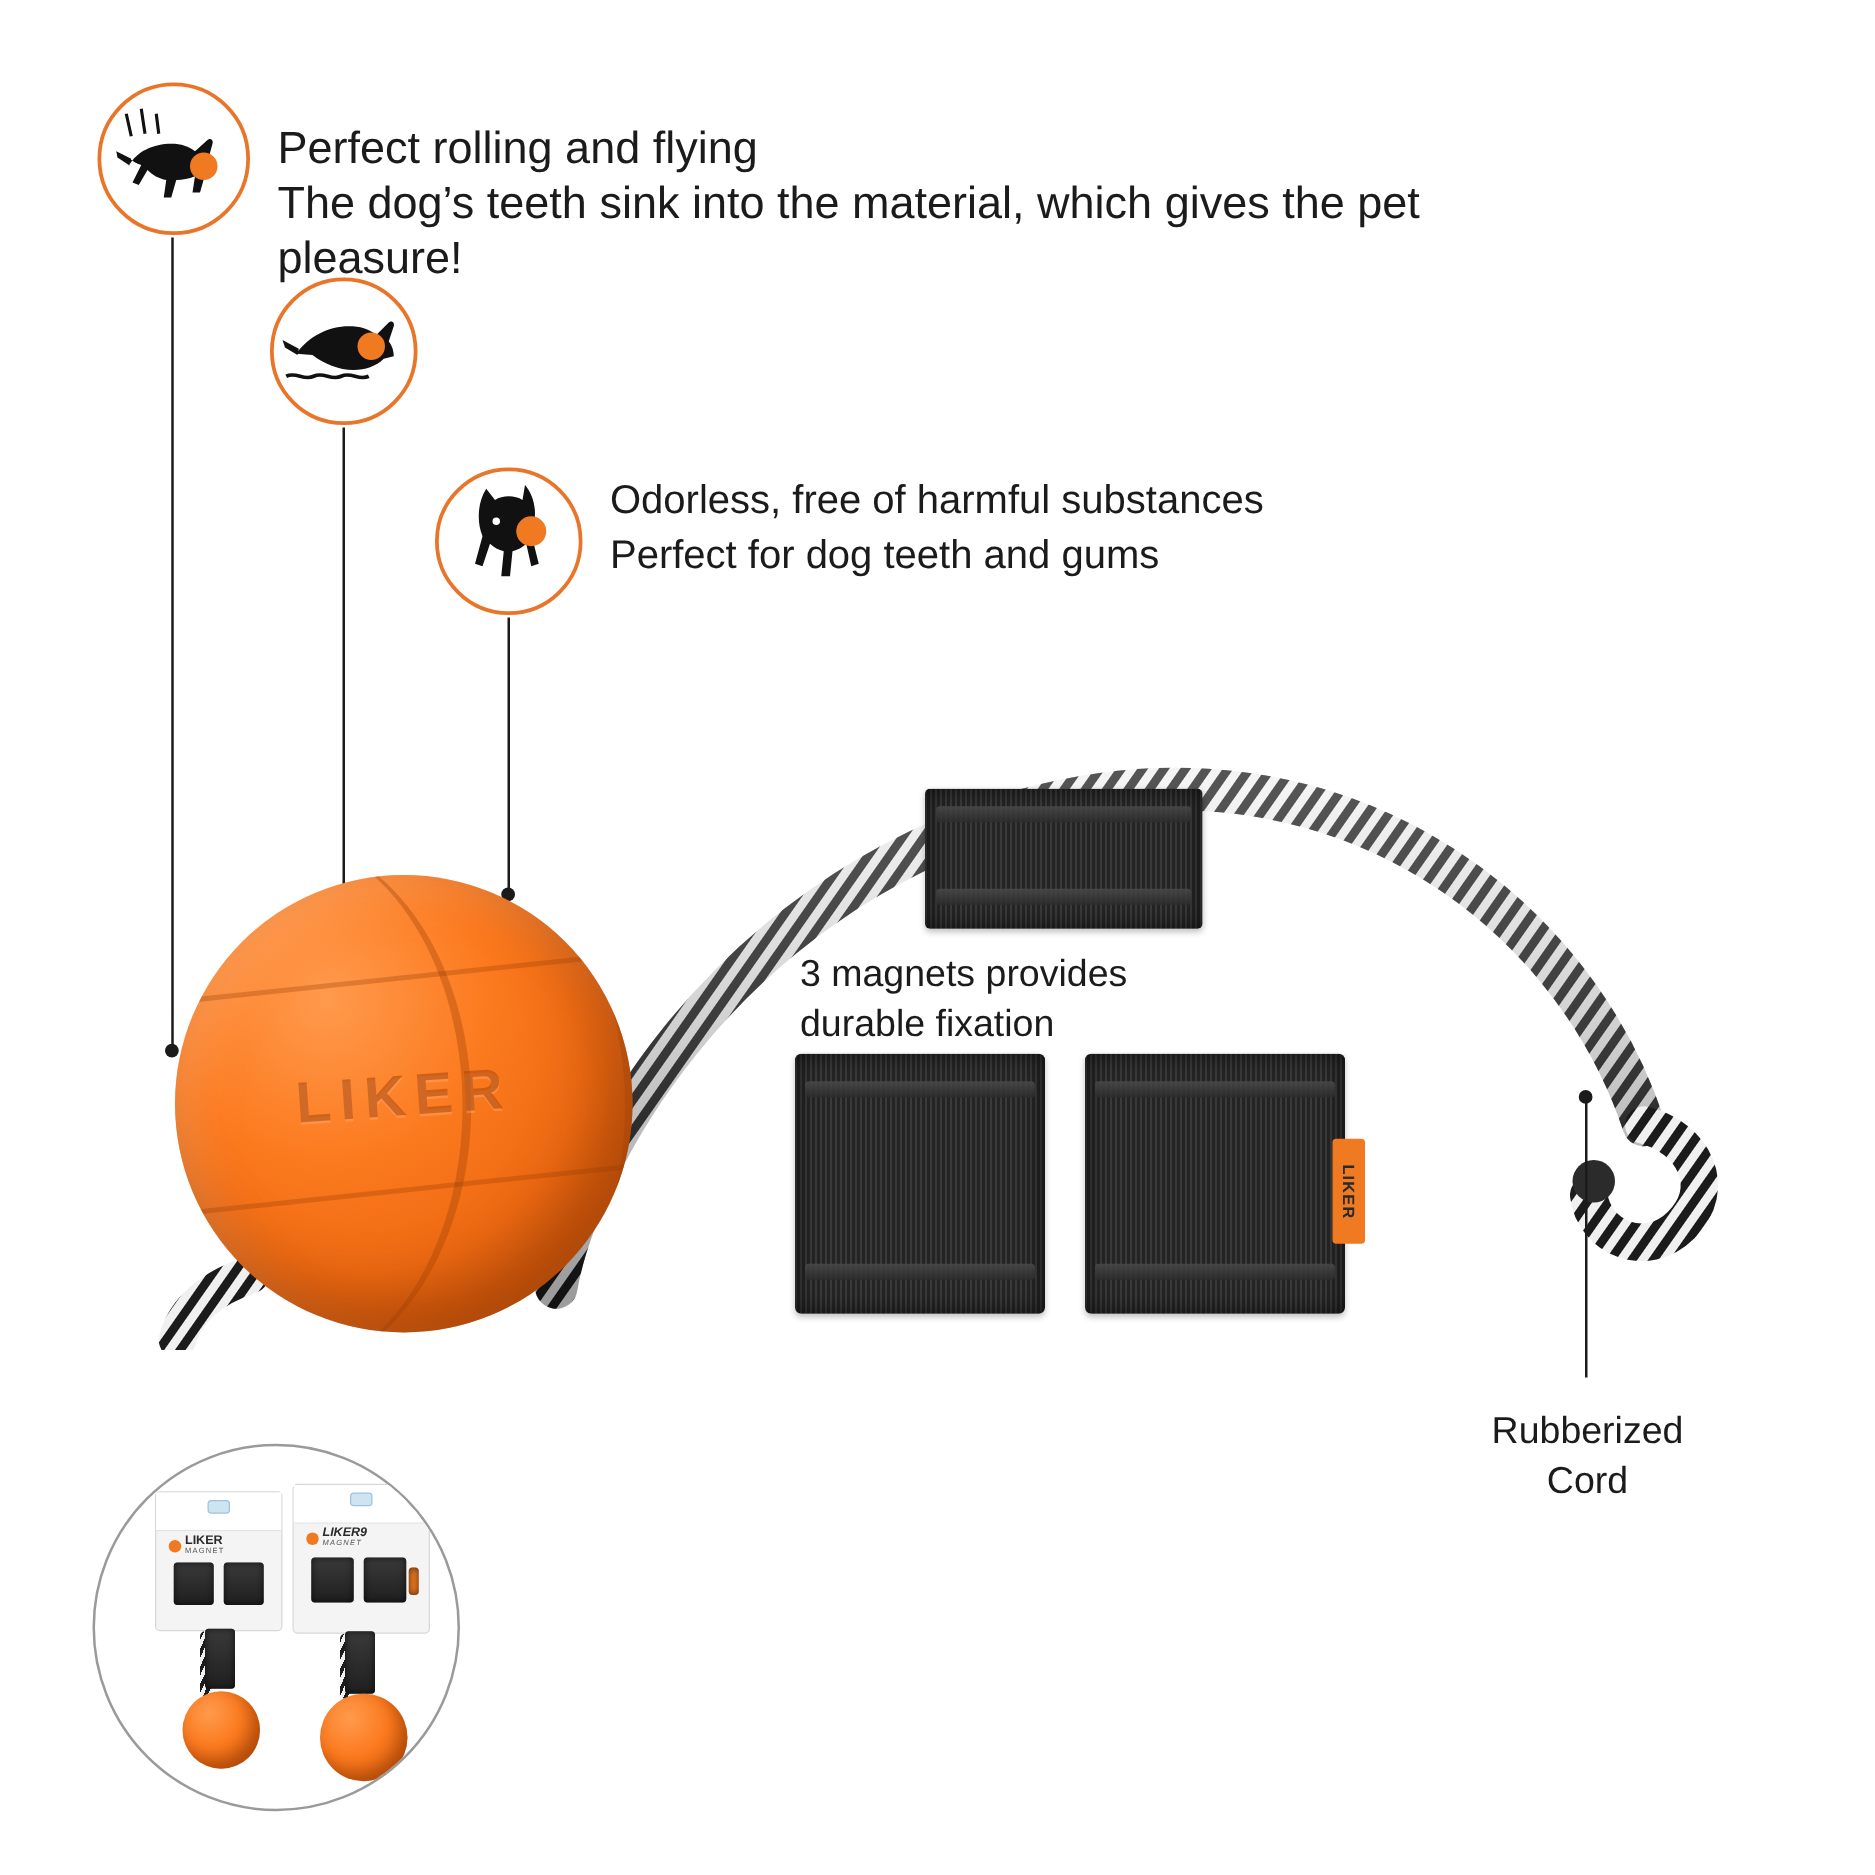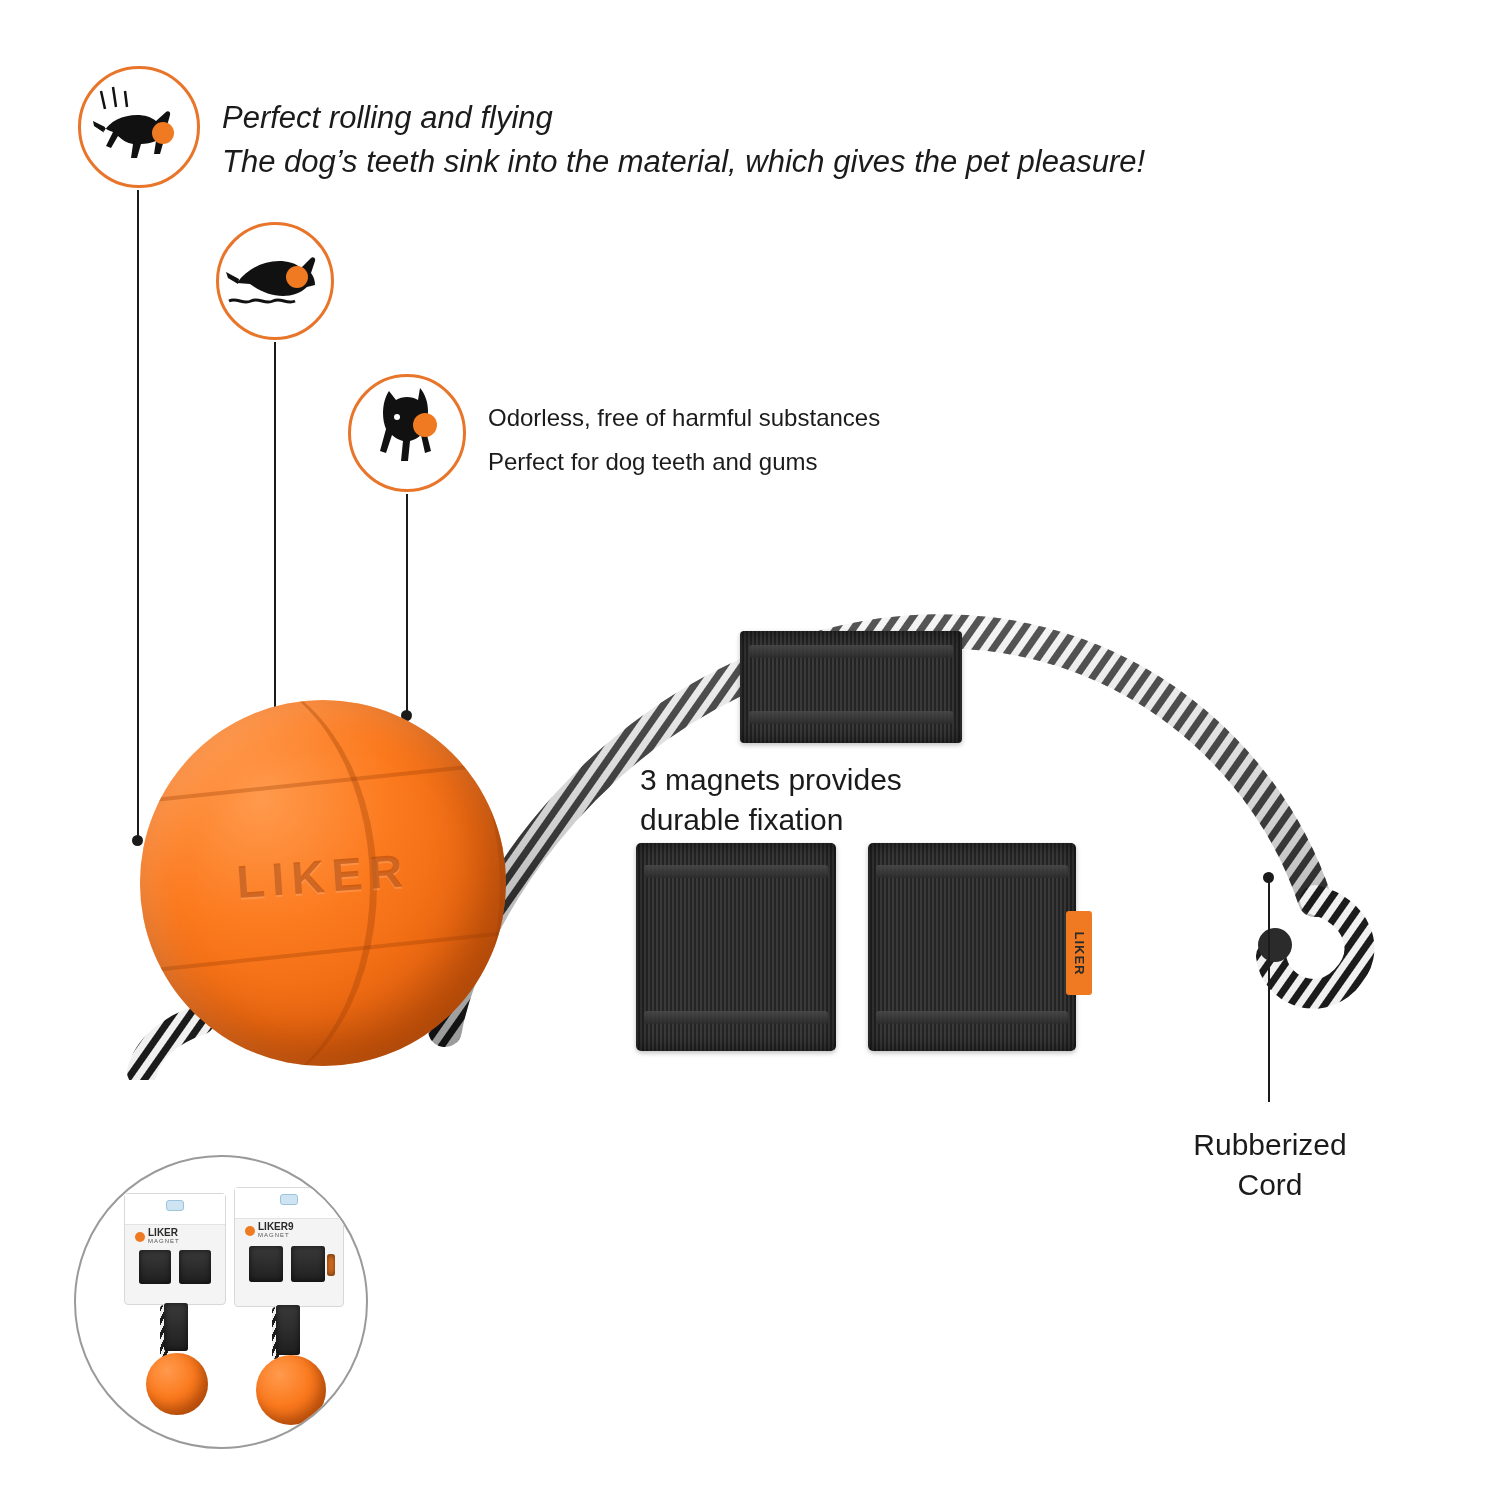--- a/index.html
+++ b/index.html
@@ -204,21 +204,21 @@
       <g fill="#111">
         <path d="M20 22 l4 18 M32 18 l3 20 M44 22 l2 16" stroke="#111" stroke-width="2.5" fill="none"></path>
         <path d="M22 64 c6-12 20-18 34-18 c8 0 14 2 19 6 l10-9 c2-2 5 0 4 3 l-3 11 c3 4 4 9 4 13
                  l-7 1 l-4 14 l-6 0 l2-13 c-5 2-10 3-15 3 l-4 14 l-6 0 l2-14
                  c-6-1-11-4-15-8 l-7 12 l-5-2 l7-14 c-4-1-7-3-9-5 z"></path>
         <path d="M24 58 l-12 -6 l1 5 l9 6 z"></path>
       </g>
       <circle cx="82" cy="64" r="11" fill="#ef7a22"></circle>
     </svg>
   </div>
-  <div class="txt abs" style="left:222px; top:96px; width:1070px; font-size:31px; line-height:44px;font-style:italic;">Perfect rolling and flying
+  <div class="txt abs" style="left:222px; top:96px; width:1070px; font-size:36px; line-height:44px;">Perfect rolling and flying
 The dog’s teeth sink into the material, which gives the pet pleasure!</div>
 
   <div class="leader" style="left:137px; top:190px; height:651px;"></div>
   <div class="dot" style="left:132px; top:835px;"></div>
 
   <div class="badge" style="left:216px; top:222px; width:118px; height:118px;">
     <svg width="112" height="112" viewBox="0 0 112 112">
       <g fill="#111">
         <path d="M18 58 c10-14 26-22 42-22 c9 0 16 2 22 7 l10-10 c2-2 5 0 4 3 l-4 12 c3 4 4 8 4 12
                  l-8 2 c-6 6-15 9-24 9 c-12 0-24-5-33-12 z"></path>
@@ -236,21 +236,21 @@
     <svg width="112" height="112" viewBox="0 0 112 112">
       <g fill="#111">
         <path d="M38 14 c-4 6-6 14-6 22 c0 6 1 11 3 16 l-6 22 l6 2 l6-18 c3 3 7 5 11 6 l-2 20 l7 0 l2-20
                  c4-1 8-3 11-6 l4 18 l6-2 l-6-24 c2-5 3-10 3-16 c0-9-3-17-8-23 l-2 12 c-3-2-7-3-11-3
                  c-4 0-8 1-11 3 z"></path>
         <circle cx="46" cy="40" r="3" fill="#fff"></circle>
       </g>
       <circle cx="74" cy="48" r="12" fill="#ef7a22"></circle>
     </svg>
   </div>
-  <div class="txt abs" style="left:488px; top:396px; width:1000px; font-size:24px; line-height:44px;">Odorless, free of harmful substances
+  <div class="txt abs" style="left:488px; top:377px; width:1000px; font-size:32px; line-height:44px;">Odorless, free of harmful substances
 Perfect for dog teeth and gums</div>
 
   <div class="leader" style="left:406px; top:494px; height:222px;"></div>
   <div class="dot" style="left:401px; top:710px;"></div>
 
   <svg class="abs" style="left:100px; top:600px;" width="1320" height="480" viewBox="0 0 1320 480">
     <defs>
       <pattern id="ropepat" patternUnits="userSpaceOnUse" width="14" height="14" patternTransform="rotate(35)">
         <rect width="14" height="14" fill="#f0f0f0"></rect>
         <rect width="7" height="14" fill="#1b1b1b"></rect>
@@ -322,21 +322,21 @@
         </div>
       </div>
       <div class="mini-pad" style="left:14px; top:56px; width:32px; height:34px;"></div>
       <div class="mini-pad" style="left:54px; top:56px; width:32px; height:34px;"></div>
     </div>
 
     <div class="blister" style="left:158px; top:30px; width:108px; height:118px;">
       <div class="blister-head">
         <div class="blister-hole"></div>
       </div>
-      <div class="brand" style="left:10px; top:34px;">
+      <div class="brand" style="left:10px; top:34px;font-style:italic;">
         <div class="brand-dot"></div>
         <div class="brand-txt">
           <span>LIKER9</span>
           <small>MAGNET</small>
         </div>
       </div>
       <div class="mini-pad" style="left:14px; top:58px; width:34px; height:36px;"></div>
       <div class="mini-pad" style="left:56px; top:58px; width:34px; height:36px;"></div>
       <div class="mini-pad" style="left:92px; top:66px; width:8px; height:22px; background:#ef7a22;"></div>
     </div>

